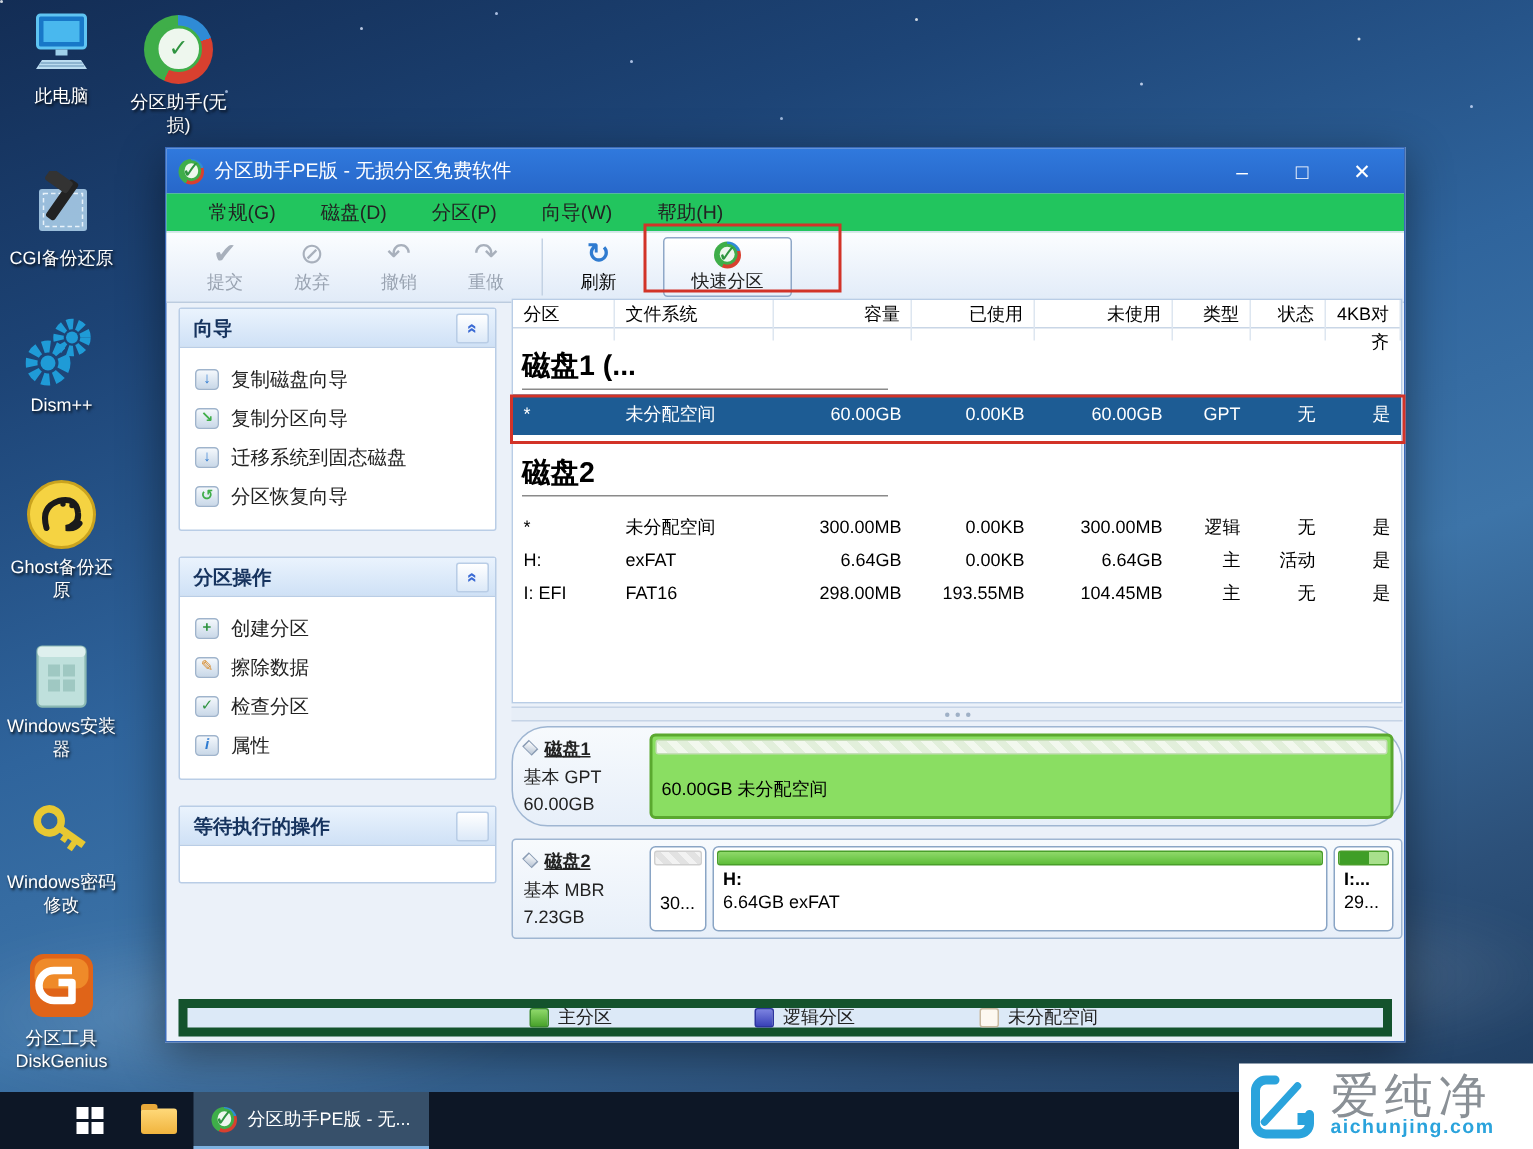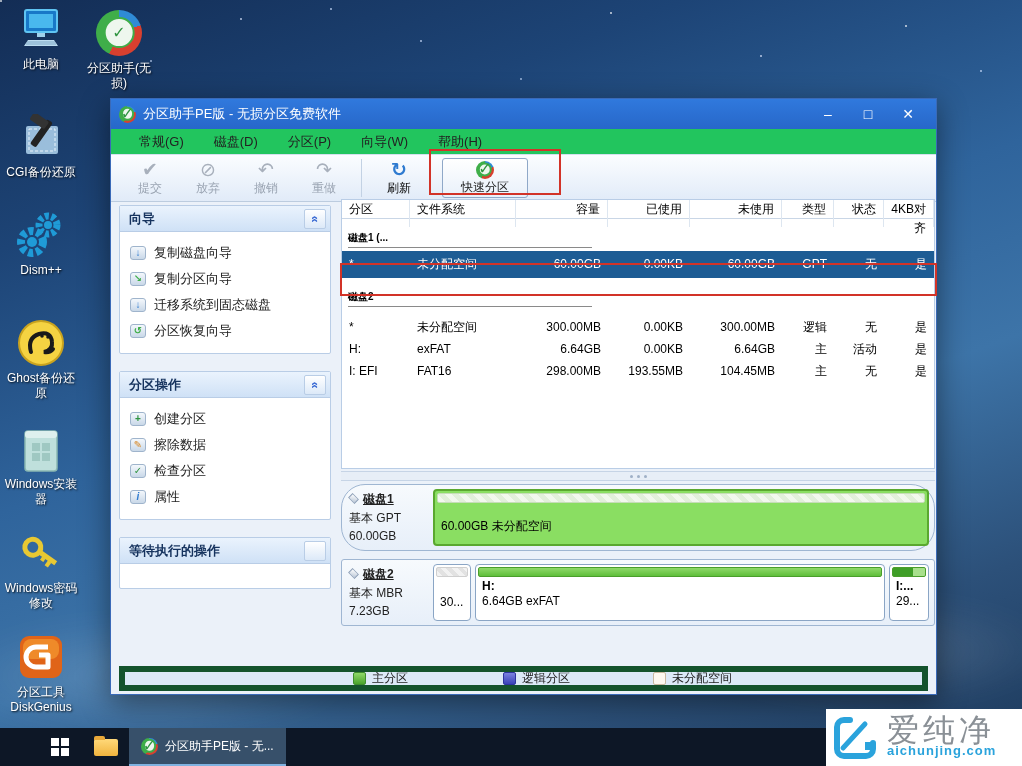--- a/index.html
+++ b/index.html
@@ -57,21 +57,21 @@
   .badge { width:16px; height:14px; border-radius:3px; background:linear-gradient(#f4f8fc,#c9d8e8); border:1px solid #9fb4cc;
            font-size:10px; line-height:12px; text-align:center; font-weight:bold; flex:none; }
   .empty-list { height:24px; }
 
   
   .tablewrap { position:absolute; left:230px; top:100px; width:594px; height:270px; background:#fff; border:1px solid #b9cde6; }
   .trow { display:grid; grid-template-columns:68px 106px 92px 82px 92px 52px 50px 50px; font-size:12px; }
   .thead { border-bottom:1px solid #c9d6e6; height:19px; align-items:center; }
   .thead > div { padding:0 7px; border-right:1px solid #dde6f0; height:27px; line-height:19px; }
   .c-l { text-align:left; } .c-r { text-align:right; }
-  .grouph { font-size:10px; font-weight:bold; padding:12px 6px 3px; }
+  .grouph { font-size:19px; font-weight:bold; padding:12px 6px 3px; }
   .grouph span { display:inline-block; min-width:244px; border-bottom:1px solid #8a8a8a; padding-bottom:2px; }
   .drow { height:27px; align-items:center; }
   .drow > div { padding:0 7px; line-height:27px; }
   .drow.sel { background:#1d5c94; color:#fff; }
   .drow.small { height:22px; } .drow.small > div { line-height:22px; }
 
   
   .splitter { position:absolute; left:230px; top:372px; width:594px; height:10px; display:flex; align-items:center; justify-content:center; gap:4px;
               background:#e7eef7; border-top:1px solid #c6d4e6; border-bottom:1px solid #c6d4e6; }
   .splitter i { width:3px; height:3px; background:#9fb0c6; border-radius:50%; }

